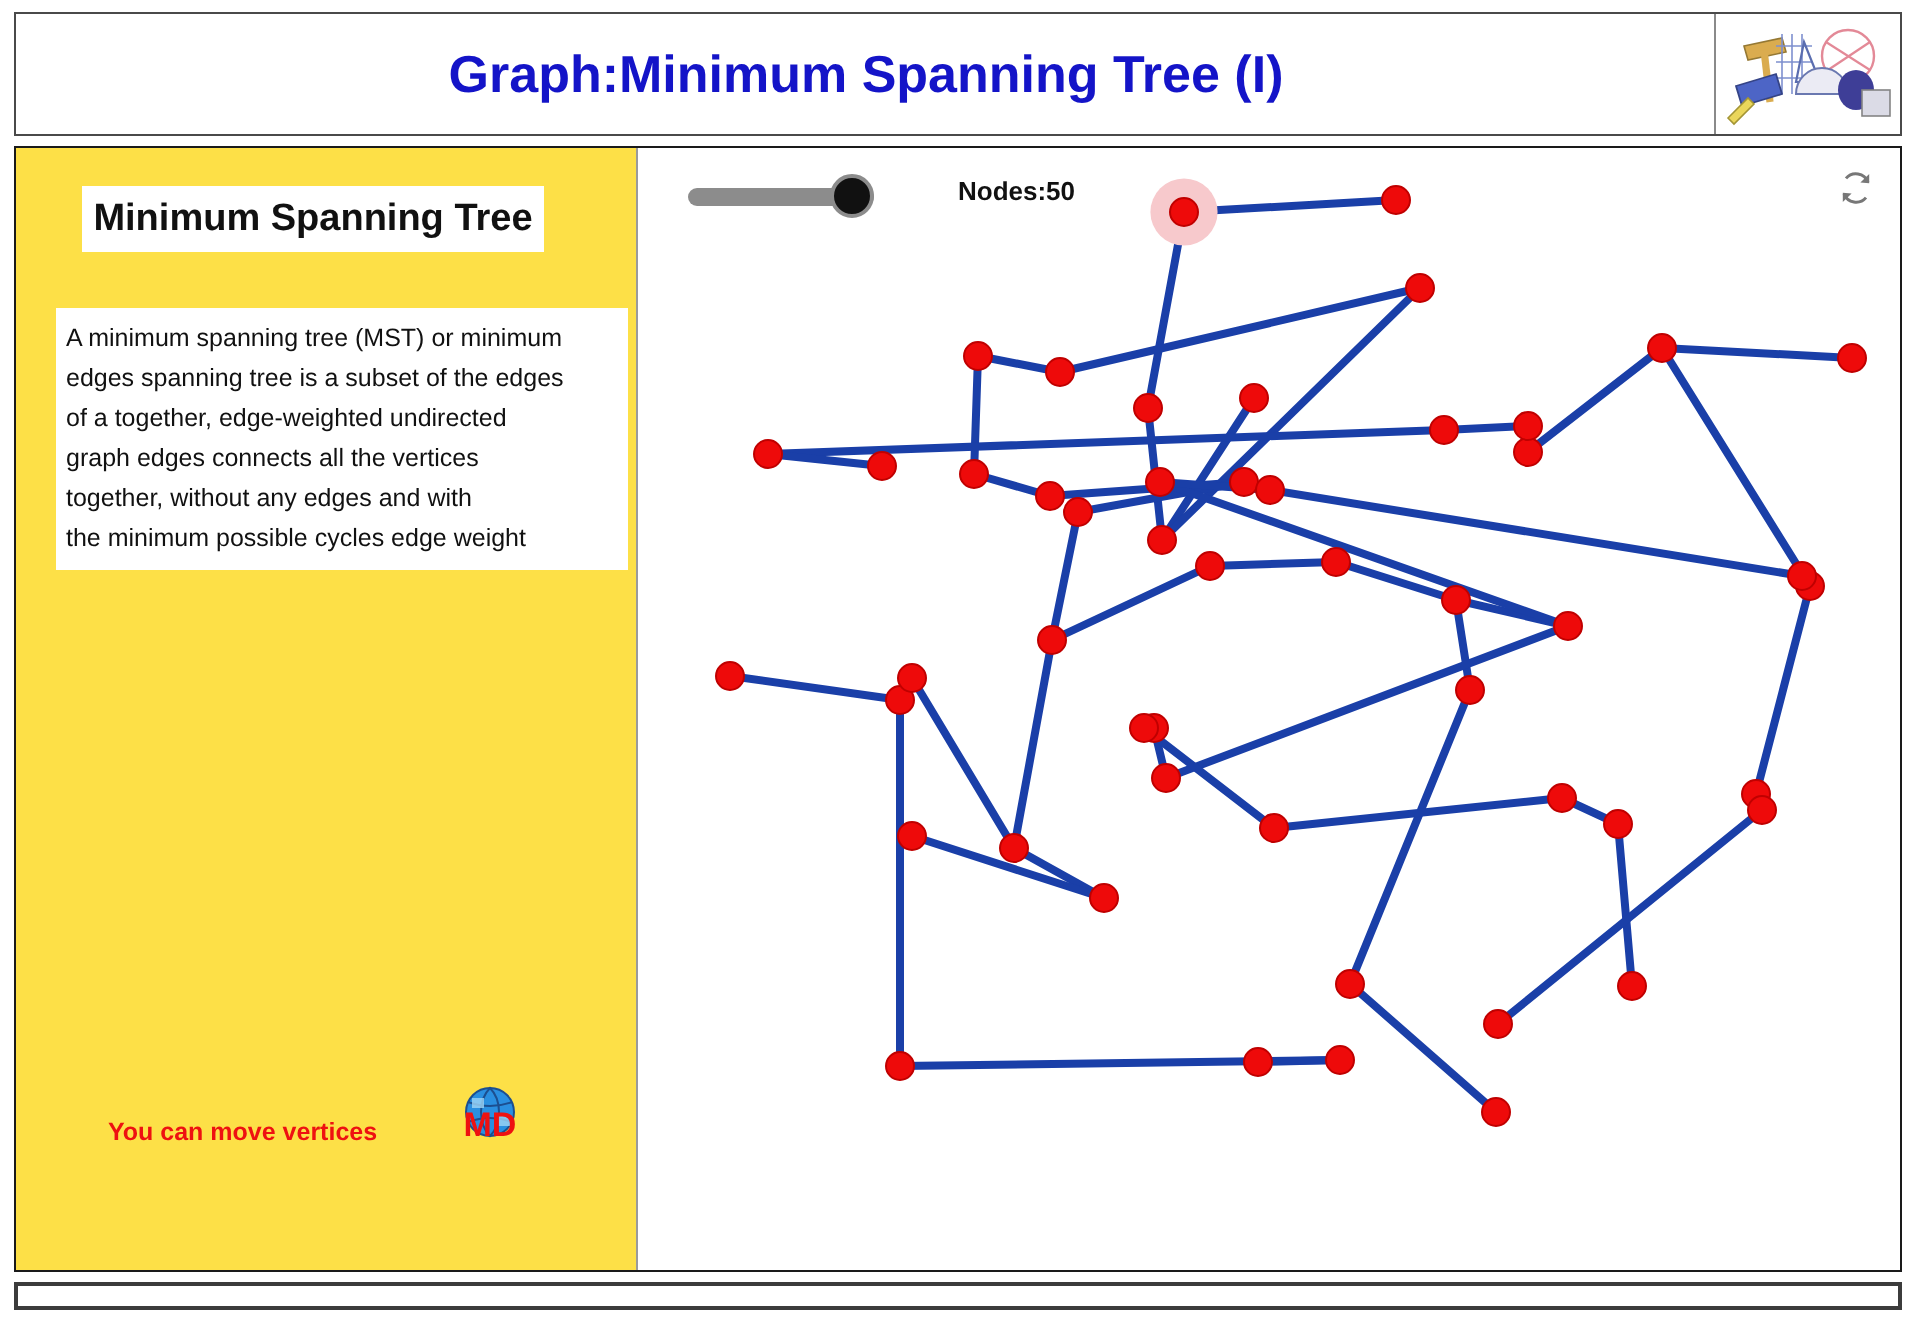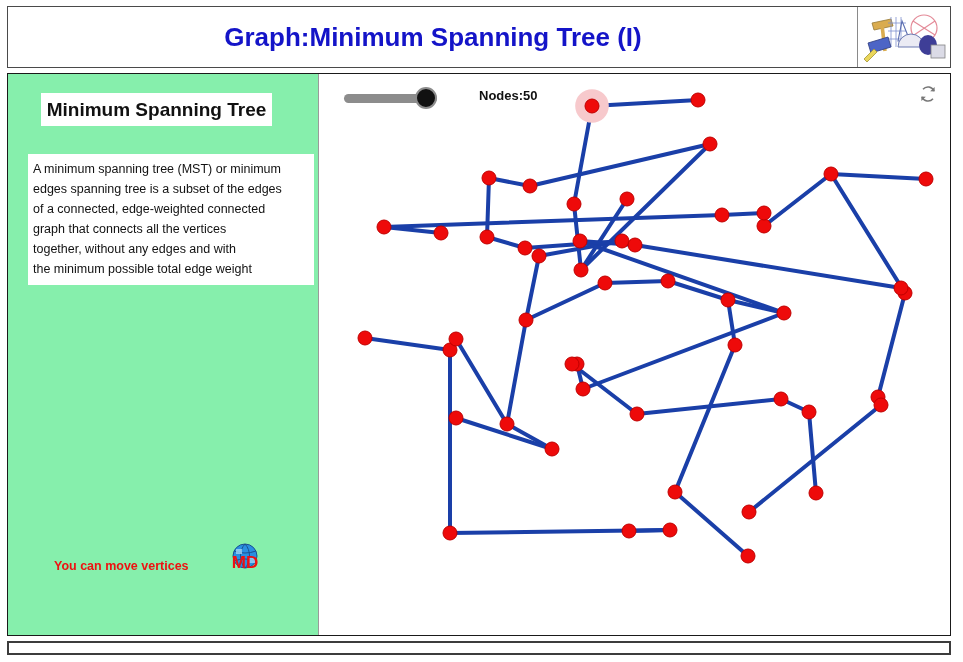--- a/index.html
+++ b/index.html
@@ -16,21 +16,21 @@
               letter-spacing:0px;}
   .logo-box{position:absolute;right:0;top:0;width:93px;height:60px;
             border-left:1px solid #8a8a8a;box-sizing:border-box;overflow:hidden;background:#fff;}
   .logo-box svg{display:block;}
 
   
   .mainframe{position:absolute;left:7px;top:73px;width:944px;height:563px;
              background:#ffffff;border:1px solid #1a1a1a;box-sizing:border-box;}
 
   .sidebar{position:absolute;left:0;top:0;width:311px;height:561px;
-           background:#86efac;border-right:1px solid #9a9a9a;box-sizing:border-box;}
+           background:#fde047;border-right:1px solid #9a9a9a;box-sizing:border-box;}
 
   .panel-title{position:absolute;left:33px;top:19px;width:231px;height:33px;
                background:#ffffff;display:flex;align-items:center;justify-content:center;
                font-size:19px;font-weight:bold;color:#111111;}
 
   .panel-desc{position:absolute;left:20px;top:80px;width:286px;
               background:#ffffff;padding:5px 4px 6px 5px;box-sizing:border-box;
               font-size:12.5px;font-weight:normal;color:#111111;line-height:20px;}
   .panel-desc div{white-space:nowrap;}
 
@@ -94,24 +94,24 @@
   </div>
 
   <div class="mainframe">
 
     <div class="sidebar">
       <div class="panel-title">Minimum Spanning Tree</div>
 
       <div class="panel-desc">
         <div>A minimum spanning tree (MST) or minimum</div>
         <div>edges spanning tree is a subset of the edges</div>
-        <div>of a connected, edge-weighted connected</div>
-        <div>graph that connects all the vertices</div>
+        <div>of a together, edge-weighted undirected</div>
+        <div>graph edges connects all the vertices</div>
         <div>together, without any edges and with</div>
-        <div>the minimum possible total edge weight</div>
+        <div>the minimum possible cycles edge weight</div>
       </div>
 
       <div class="move-hint">You can move vertices</div>
 
       <div class="md-logo">
         <svg width="38" height="38" viewBox="0 0 38 38">
           <circle cx="19" cy="16" r="12" fill="#2a8fe0"></circle>
           <path d="M7 16 a12 12 0 0 1 24 0 a12 12 0 0 1 -24 0" fill="none" stroke="#1c4f90" stroke-width="1"></path>
           <path d="M19 4 C13 10 13 22 19 28 C25 22 25 10 19 4 Z" fill="none" stroke="#1c4f90" stroke-width="1"></path>
           <path d="M8 11 Q19 15 30 11" fill="none" stroke="#1c4f90" stroke-width="1"></path>

